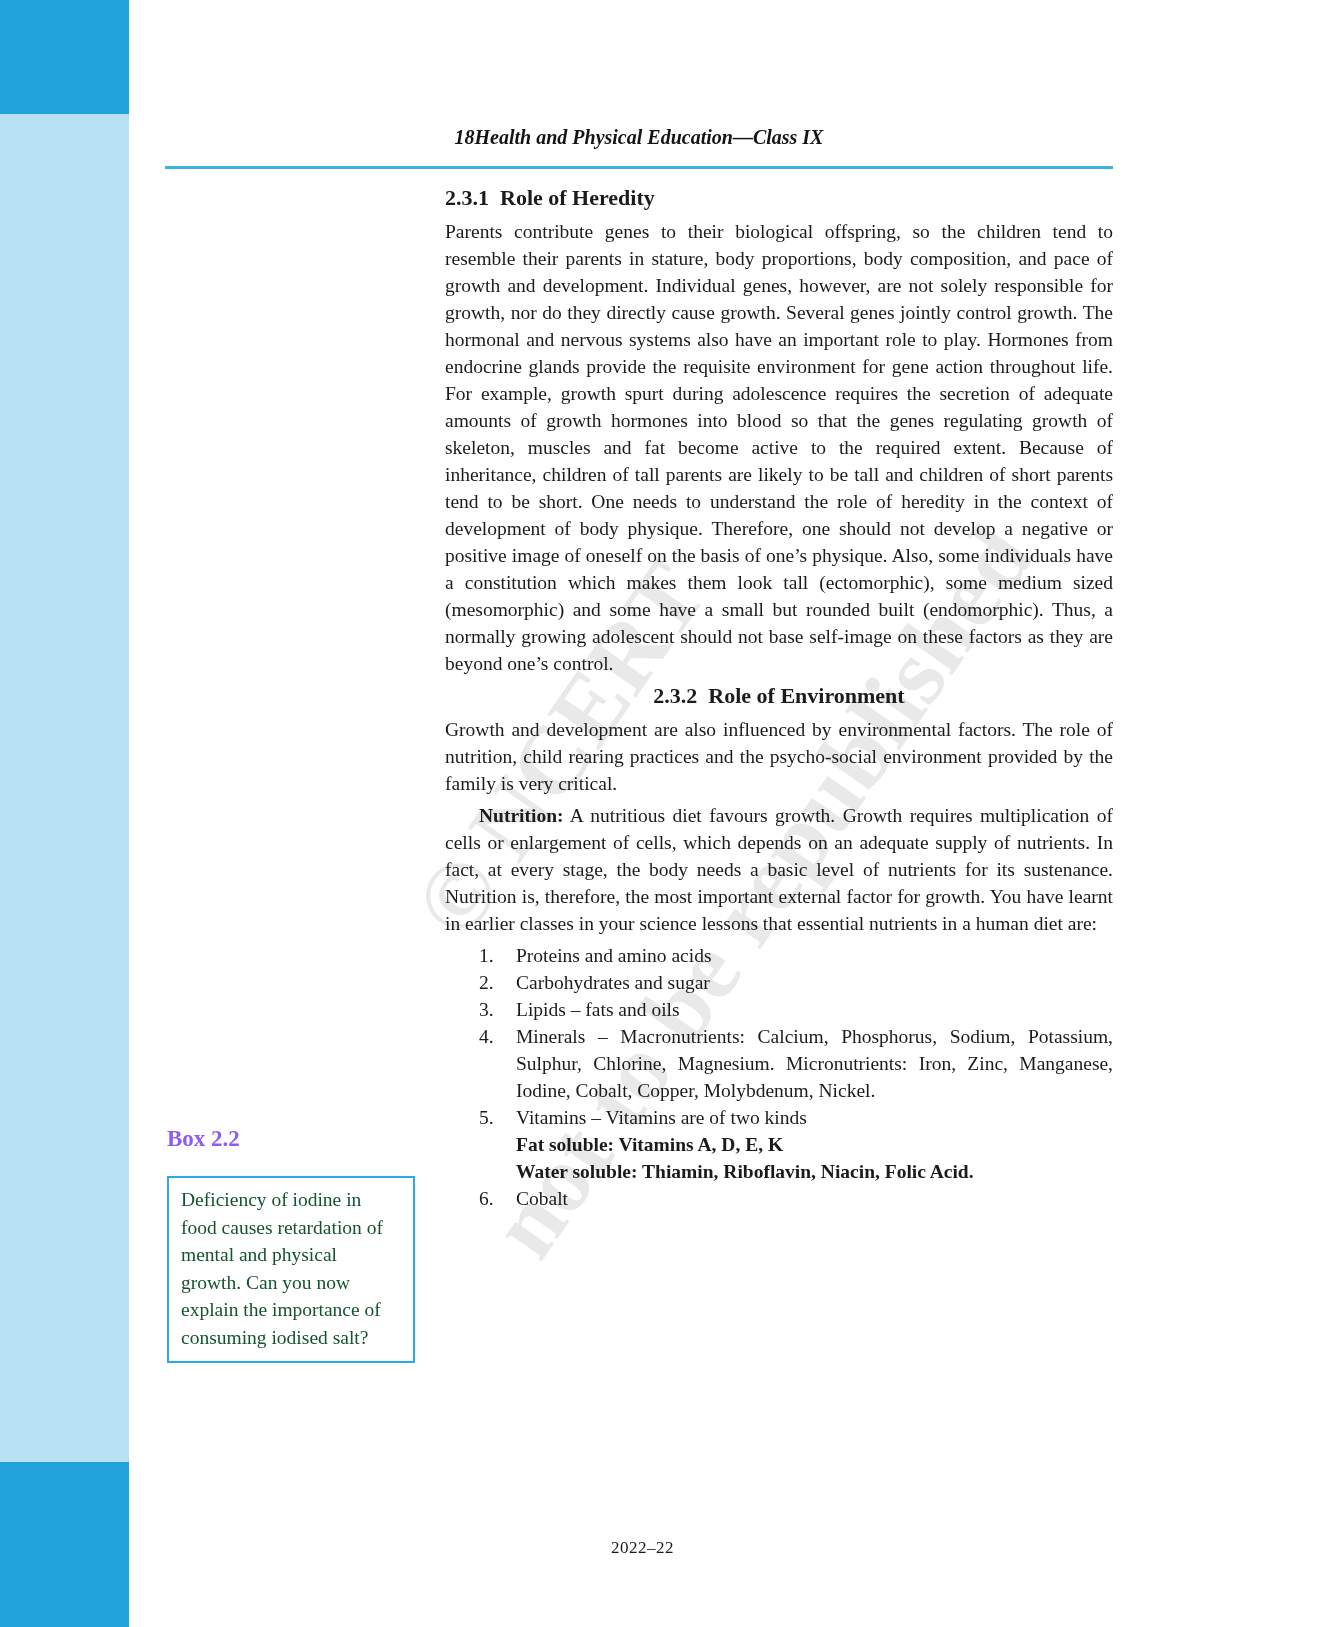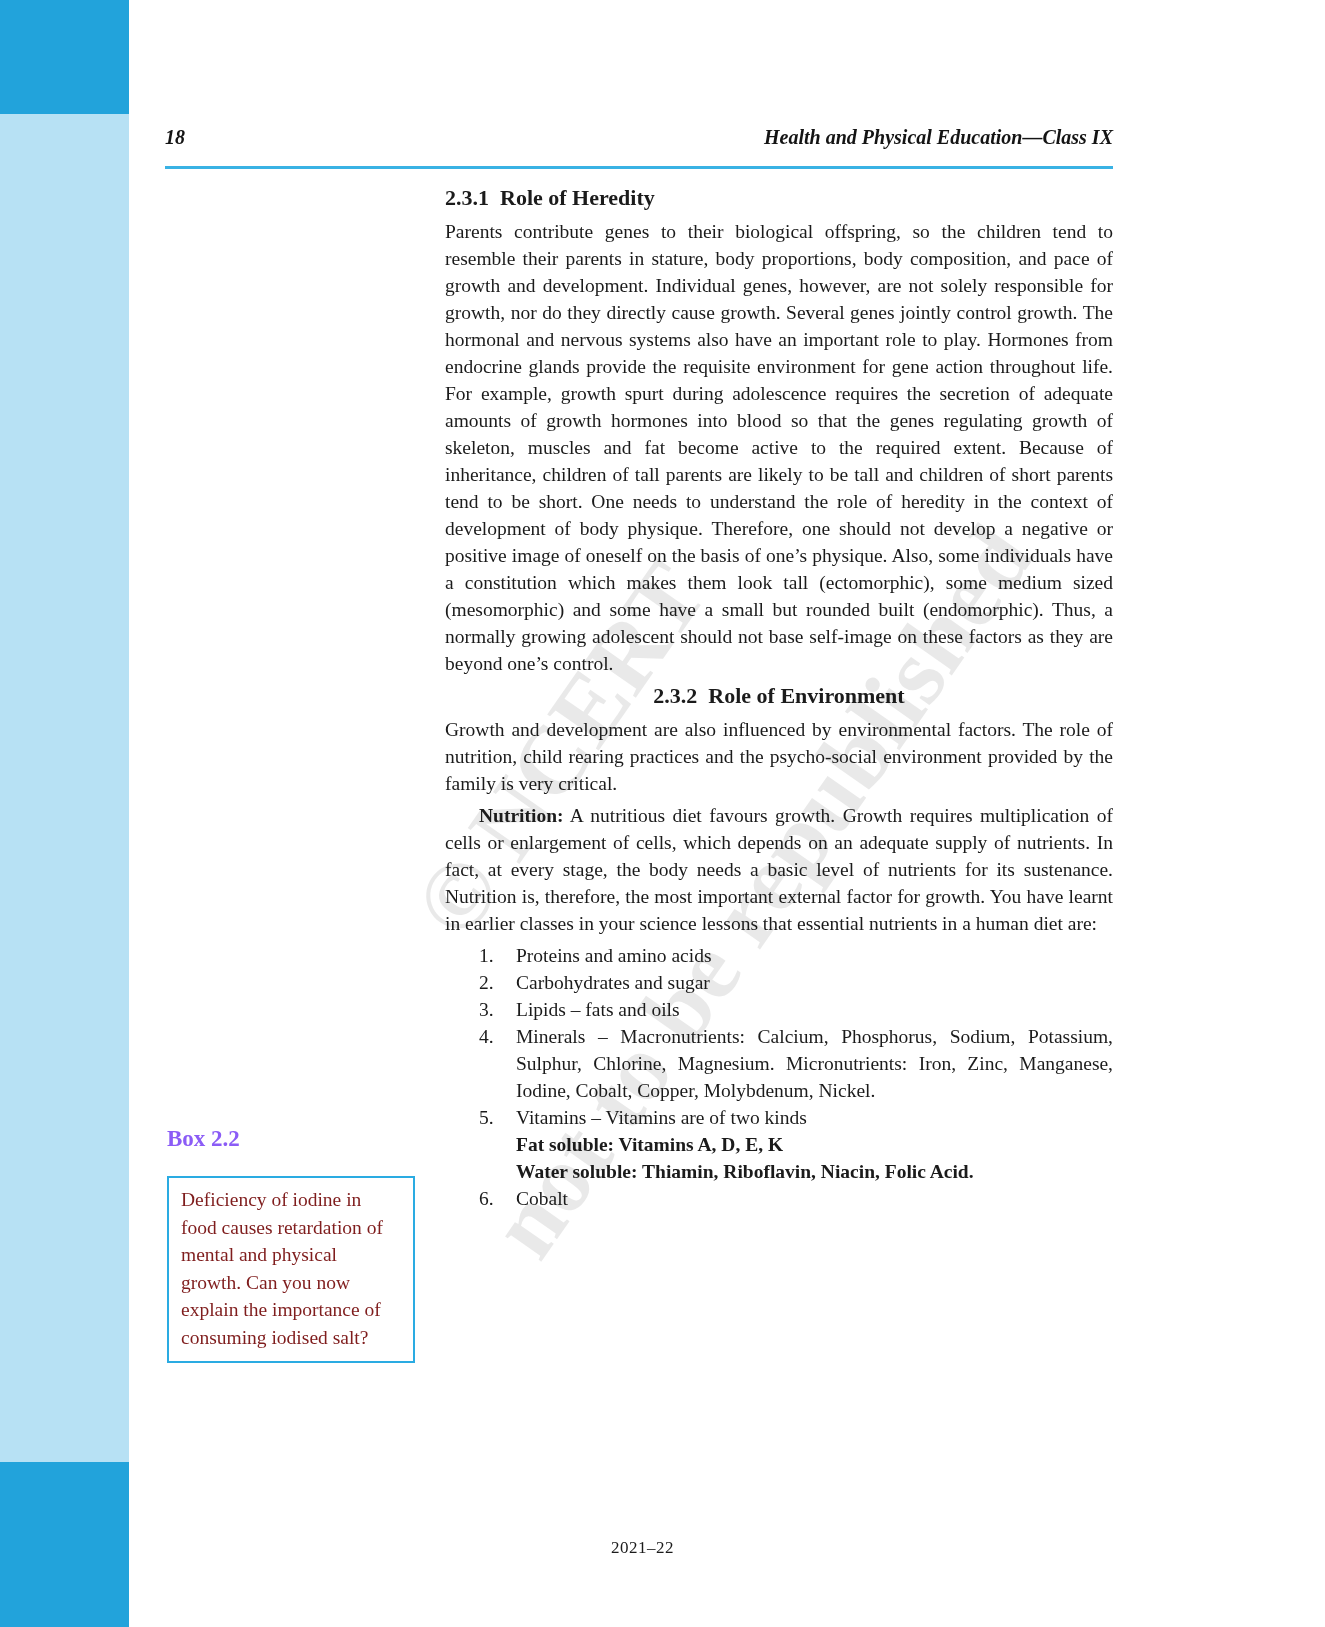--- a/index.html
+++ b/index.html
@@ -7,21 +7,21 @@
   body {
     width:1325px; height:1627px; position:relative; overflow:hidden;
     font-family:"Liberation Serif","DejaVu Serif",serif; color:#1b1b1b;
   }
   .band { position:absolute; left:0; top:0; width:129px; height:1627px; background:#b7e1f4; }
   .corner-top { position:absolute; left:0; top:0; width:129px; height:114px; background:#22a3db; }
   .corner-bottom { position:absolute; left:0; top:1462px; width:129px; height:165px; background:#22a3db; }
 
   .header {
     position:absolute; left:165px; top:126px; width:948px;
-    display:flex; justify-content:space-between; align-items:baseline;
+    display:flex; justify-content:center; align-items:baseline;
     font-weight:bold; font-style:italic; font-size:20px; color:#141414;
   }
   .rule { position:absolute; left:165px; top:166px; width:948px; height:3px; background:#39b2e4; }
 
   .main { position:absolute; left:445px; top:184px; width:668px; font-size:19.5px; line-height:27px; }
   .sec-heading { font-size:22px; line-height:27px; font-weight:bold; margin-bottom:7px; }
   .sec-heading.second { margin-top:0;text-align:center; }
   .para { text-align:justify; margin-bottom:5px; }
   .para.indent { text-indent:34px; }
 
@@ -29,21 +29,21 @@
   .nrow { display:flex; }
   .nnum { width:37px; flex:none; }
   .ntext { flex:1; text-align:justify; }
   .nsub { margin-left:37px;font-weight:bold; }
 
   .sidebar { position:absolute; left:167px; top:1126px; width:250px; }
   .box-title { font-size:23px; font-weight:bold; color:#8b5cf6; margin-bottom:24px; }
   .ibox {
     border:2px solid #2aabe2; background:#ffffff;
     padding:8px 12px 10px 12px; width:248px;
-    font-size:19.5px; line-height:27.5px; color:#7f1d1d;
+    font-size:19.5px; line-height:27.5px; color:#14532d;
   }
 
   .footer { position:absolute; left:0; top:1538px; width:1285px; text-align:center; font-size:17px; letter-spacing:0.5px; }
 
   .watermark {
     position:absolute; left:120px; top:300px; width:1080px; height:1040px;
     transform:rotate(-55deg);
     display:flex; flex-direction:column; align-items:center; justify-content:center; gap:135px;
     color:rgba(125,125,125,0.17); font-size:96px; font-weight:bold;
     pointer-events:none; white-space:nowrap;
@@ -106,13 +106,13 @@
   </div>
 </div>
 
 <div class="sidebar">
   <div class="box-title">Box 2.2</div>
   <div class="ibox">
     <span>Deficiency of iodine in food causes retardation of mental and physical growth. Can you now explain the importance of consuming iodised salt?</span>
   </div>
 </div>
 
-<div class="footer">2021–22</div>
+<div class="footer">2022–22</div>
 
 </body></html>

